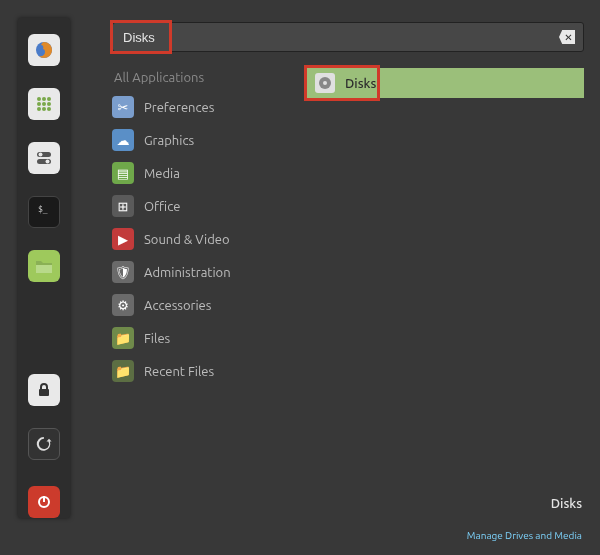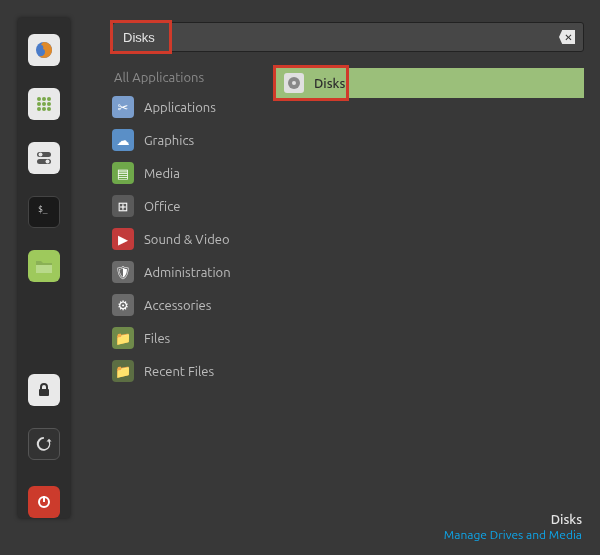--- a/index.html
+++ b/index.html
@@ -87,21 +87,21 @@
     left: -2px;
     top: -2px;
     width: 62px;
     height: 34px;
     border: 3px solid #d03a2a;
     pointer-events: none;
   }
   .columns {
     display: flex;
     margin-top: 18px;
-    gap: 9px;
+    gap: 40px;
   }
   .catcol { width: 155px; }
   .cat-title {
     color: #8a8a8a;
     margin-bottom: 12px;
     padding-left: 2px;
   }
   .cat-item {
     display: flex;
     align-items: center;
@@ -158,21 +158,21 @@
     border: 3px solid #d03a2a;
     pointer-events: none;
   }
   .footer {
     position: absolute;
     right: 18px;
     bottom: 14px;
     text-align: right;
   }
   .footer .ft-title { color:#e6e6e6; font-weight:500; }
-  .footer .ft-desc { color:#0ea5e9; font-size:12px; margin-top:2px;}
+  .footer .ft-desc { color:#7dd3fc; font-size:10px; margin-top:20px;}
 </style>
 </head>
 <body>
 
 <div class="sidebar">
   <div class="tile tile-firefox">
     <svg width="20" height="20" viewBox="0 0 20 20">
         <circle cx="10" cy="10" r="8" fill="#4a7bc8"></circle>
         <path d="M10 2c4 0 8 3 8 8 0 5-4 8-8 8-2 0-4-1-5-2 3 1 6-1 6-4 0-2-1-3-2-3 1-2 0-4-2-4 1-2 2-3 3-3z" fill="#e08a2a"></path>
       </svg>
@@ -239,21 +239,21 @@
     <div class="hl-search"></div>
   </div>
 
   <div class="columns">
 
     <div class="catcol">
       <div class="cat-title">All Applications</div>
 
       <div class="cat-item">
         <div class="cat-icon ci-acc">✂</div>
-        <span>Applications</span>
+        <span>Preferences</span>
       </div>
       <div class="cat-item">
         <div class="cat-icon ci-int">☁</div>
         <span>Graphics</span>
       </div>
       <div class="cat-item">
         <div class="cat-icon ci-off">▤</div>
         <span>Media</span>
       </div>
       <div class="cat-item">

